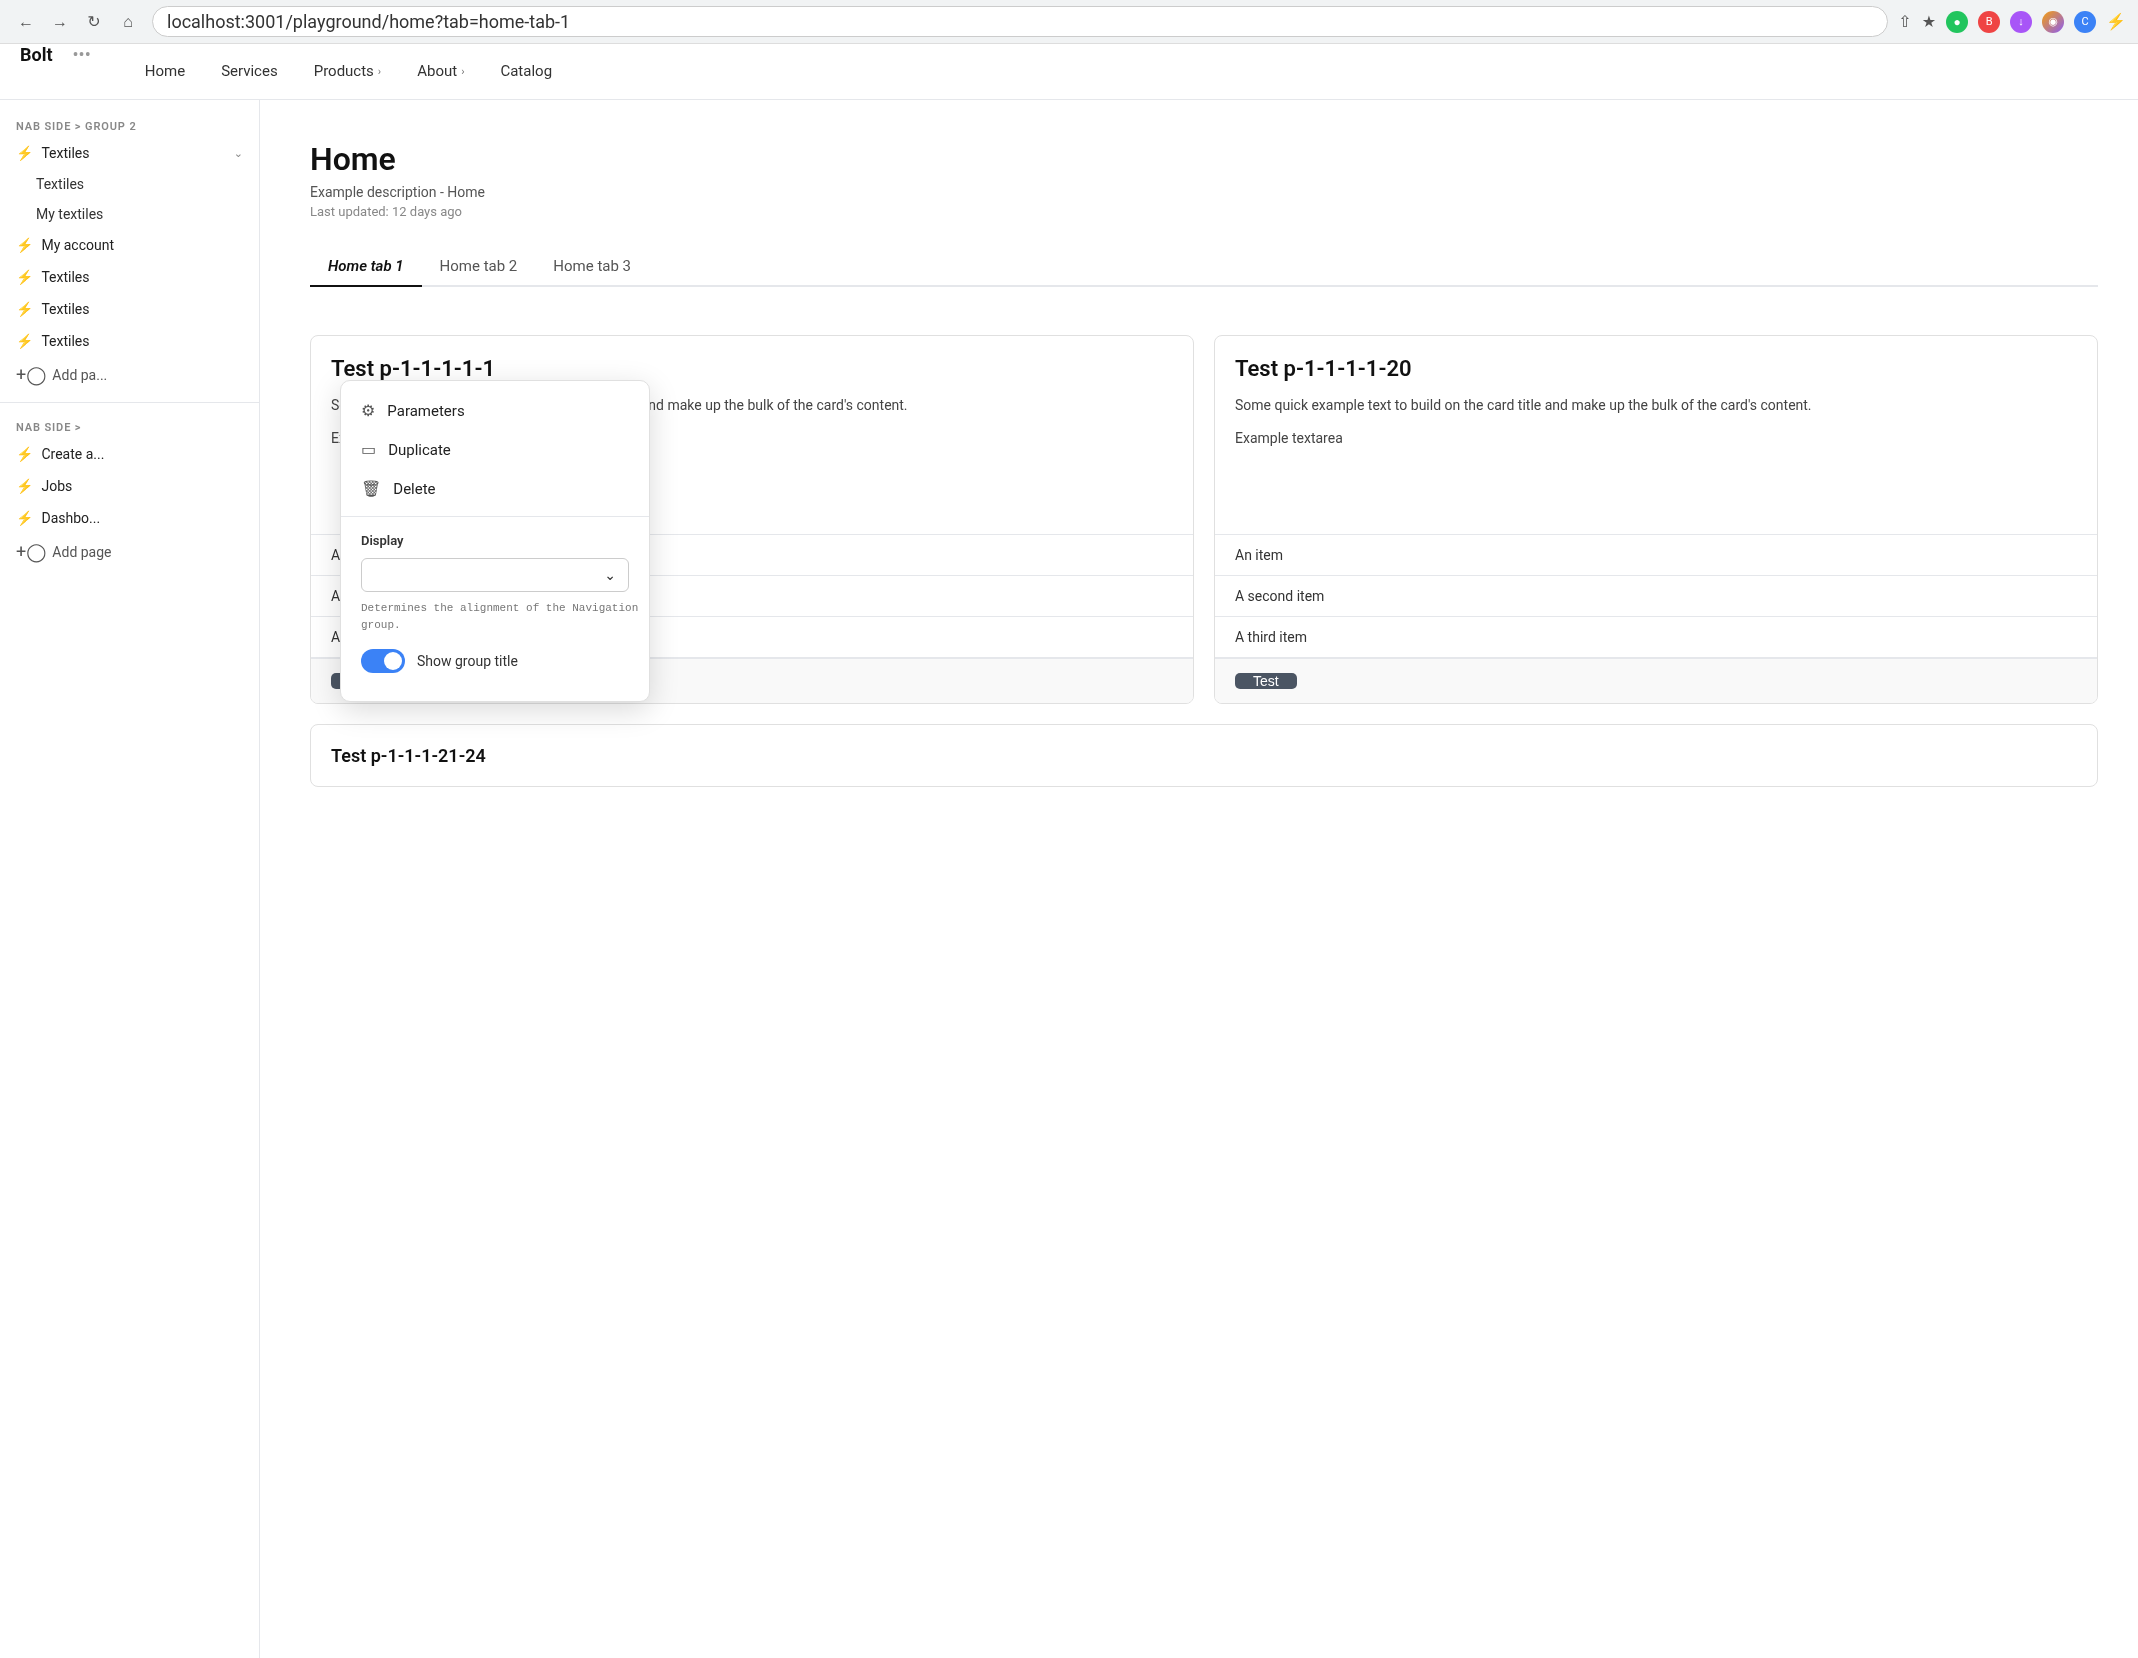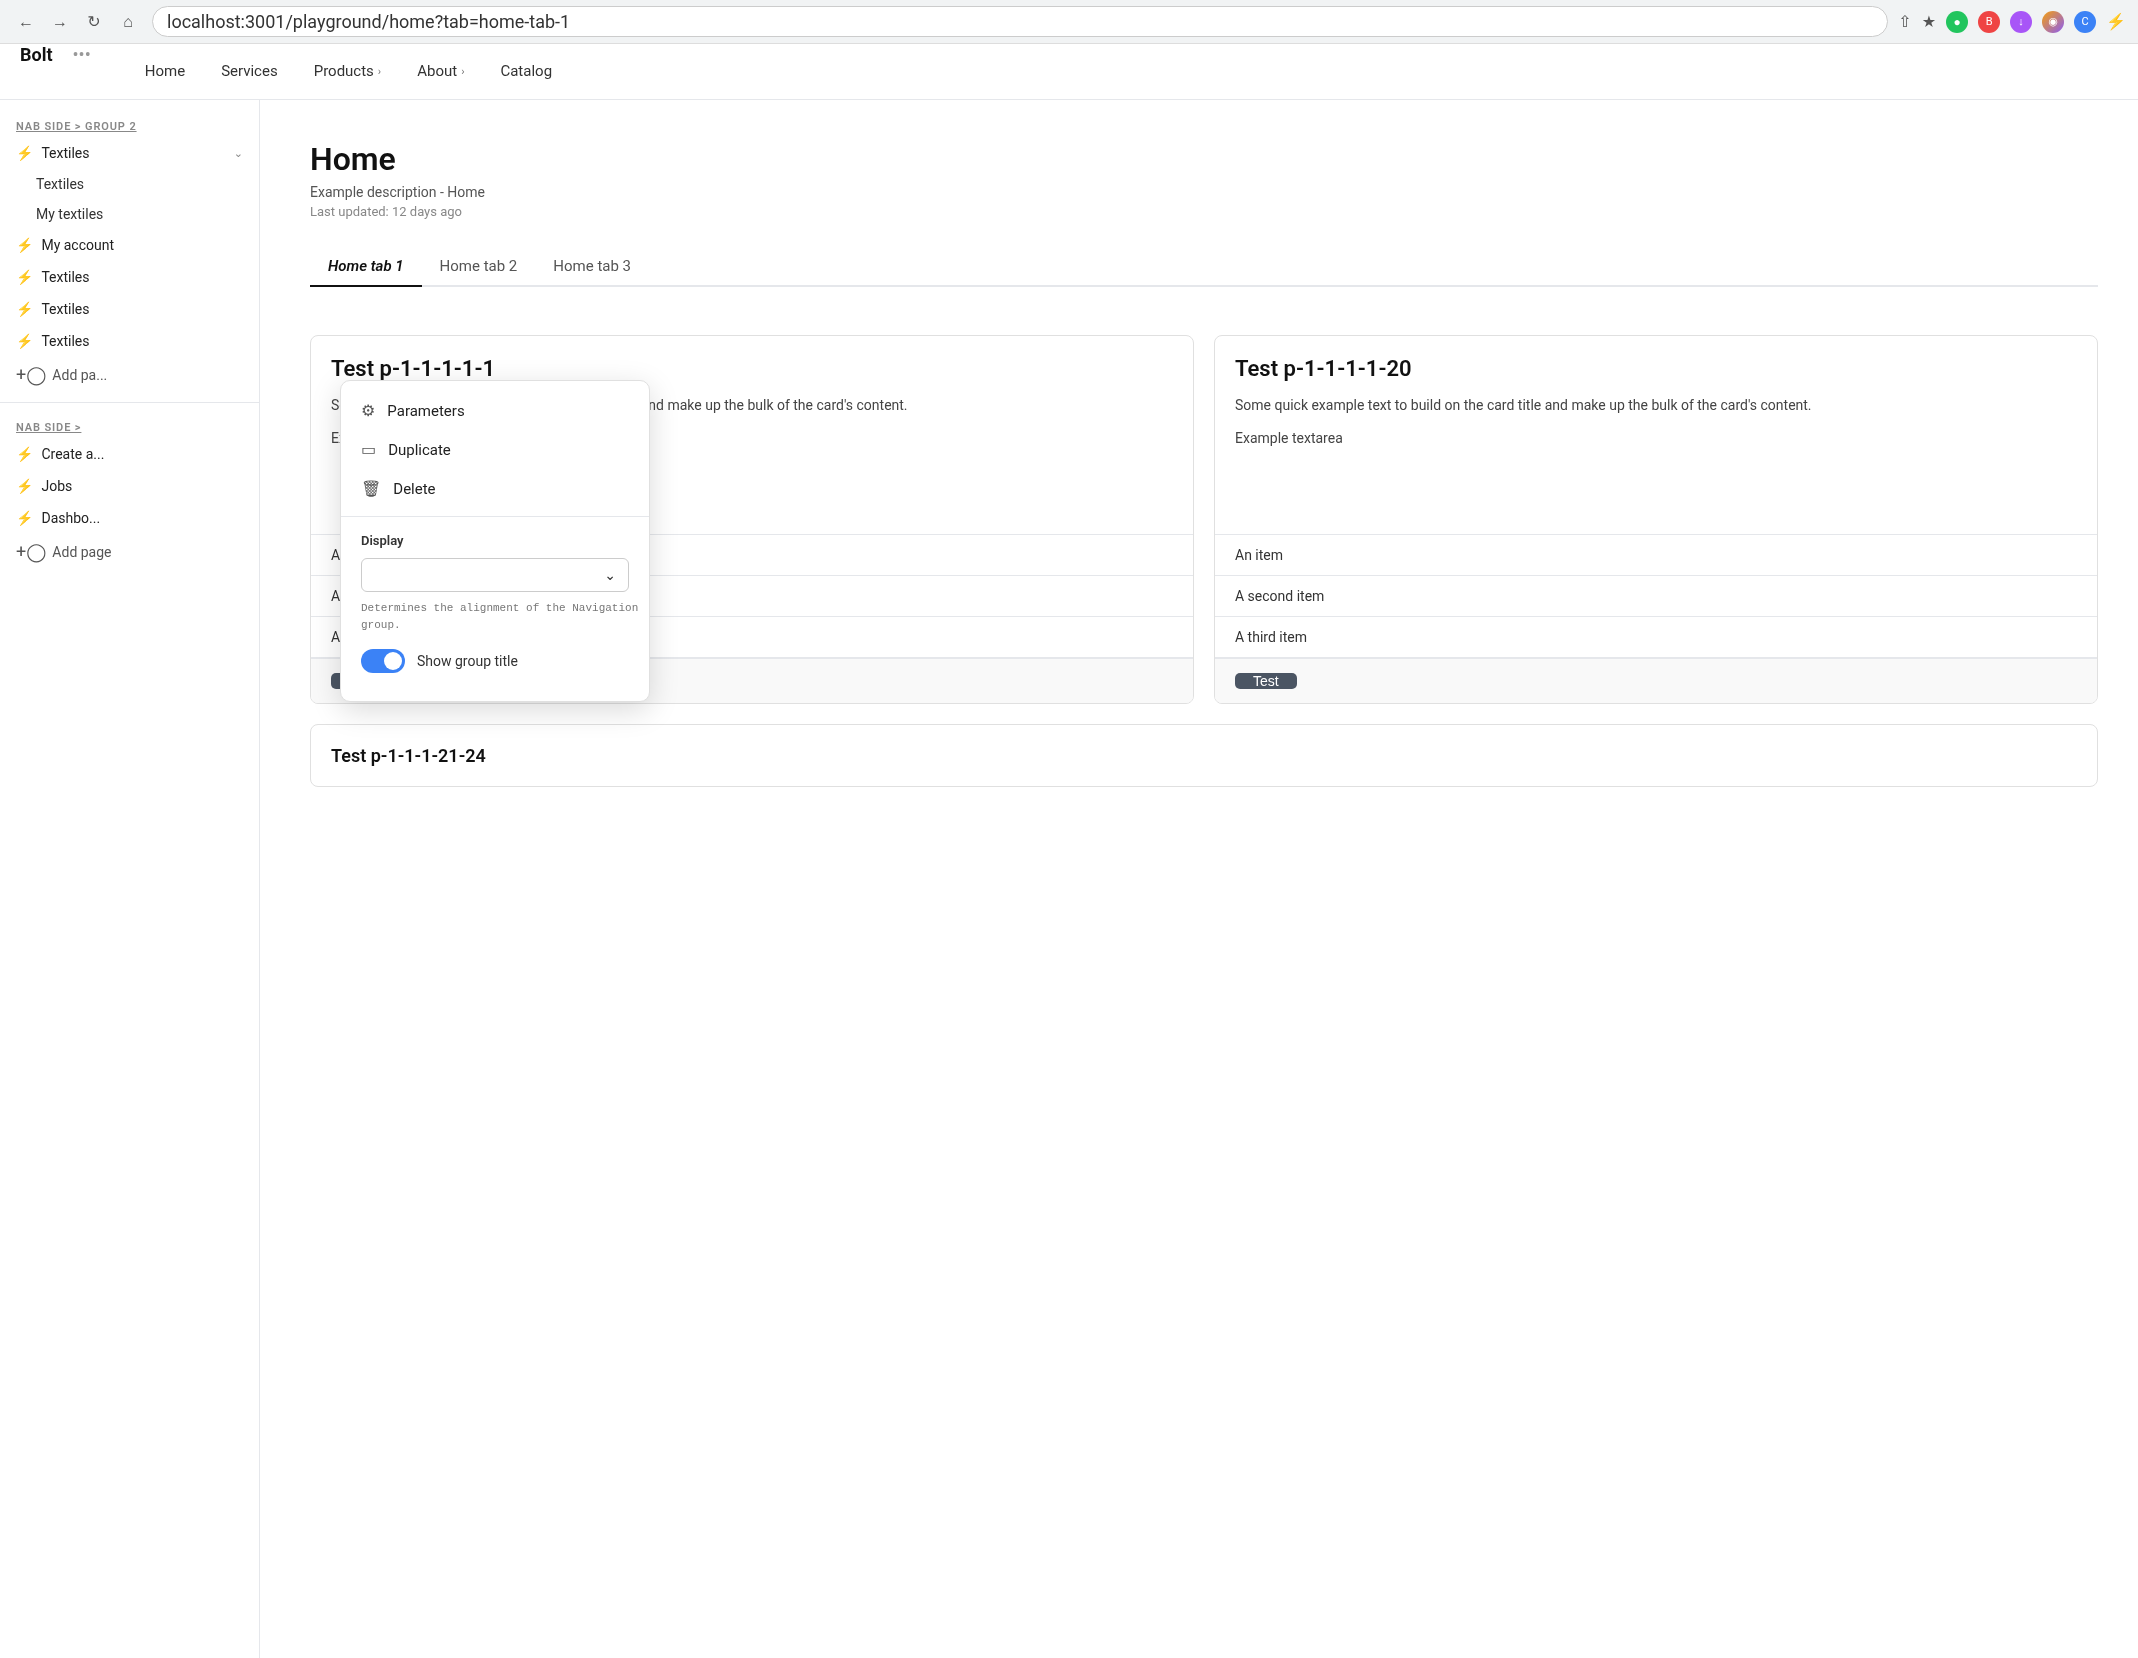--- a/index.html
+++ b/index.html
@@ -59,21 +59,21 @@
 
     
     .sidebar {
       width: 260px; min-width: 260px; background: #fff;
       border-right: 1px solid #e5e7eb;
       overflow-y: auto; padding: 12px 0;
       position: relative;
     }
     .sidebar-group-label {
       font-size: 11px; font-weight: 600; color: #888; letter-spacing: 0.08em;
-      padding: 8px 16px 4px 16px; text-transform: uppercase; text-decoration: underline;
+      padding: 8px 16px 4px 16px; text-transform: uppercase;
     }
     .sidebar-item {
       display: flex; align-items: center; gap: 8px;
       padding: 8px 16px; cursor: pointer; font-size: 14px; color: #222;
       position: relative;
     }
     .sidebar-item .bolt-icon { color: #f59e0b; font-size: 14px; }
     .sidebar-item .chevron-icon { margin-left: auto; font-size: 11px; color: #888; }
     .sidebar-sub-item {
       padding: 7px 16px 7px 36px; font-size: 14px; color: #333; cursor: pointer;

